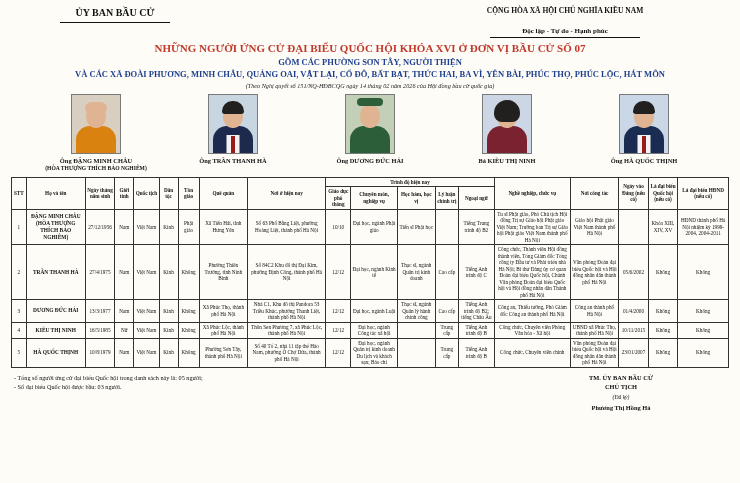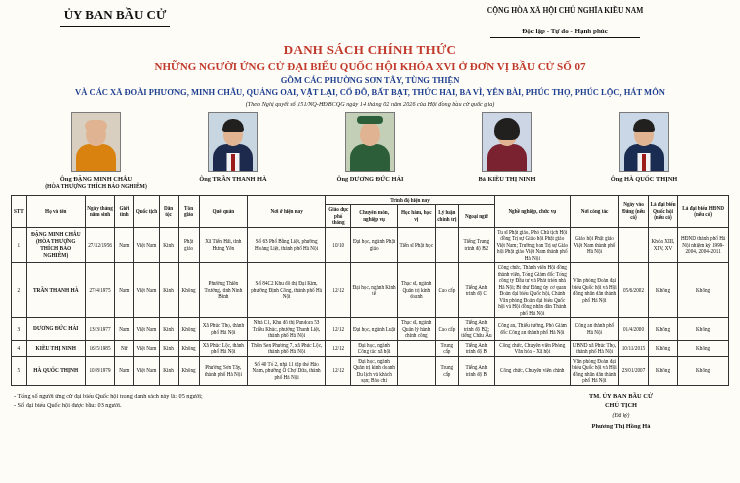--- a/index.html
+++ b/index.html
@@ -11,21 +11,21 @@
     overflow:hidden;
   }
   .page{
     position:relative;
     width:740px;height:483px;
     box-sizing:border-box;
     padding:6px 10px 4px 10px;
   }
   
   .hdr{display:flex;align-items:flex-start;justify-content:space-between;}
-  .hdr-left{width:210px;text-align:center;font-size:13px;font-weight:bold;line-height:1.45;text-transform:uppercase;}
+  .hdr-left{width:210px;text-align:center;font-size:10px;font-weight:bold;line-height:1.45;text-transform:uppercase;}
   .hdr-right{width:330px;text-align:center;font-size:7.5px;font-weight:bold;line-height:1.45;}
   .hdr-right .sub{font-size:7px;font-weight:bold;margin-top:9px;}
   .rule{height:1px;background:#111;margin:1px auto 0 auto;}
   .rule-l{width:110px;}
   .rule-r{width:150px;}
 
   
   .title-block{text-align:center;margin-top:4px;}
   .t1{color:#c0392b;font-size:13px;font-weight:bold;letter-spacing:.3px;}
   .t2{color:#c0392b;font-size:11px;font-weight:bold;margin-top:2px;}
@@ -120,23 +120,22 @@
       <div class="rule rule-l"></div>
     </div>
     <div class="hdr-right">
       <div>CỘNG HÒA XÃ HỘI CHỦ NGHĨA KIỀU NAM</div>
       <div class="sub">Độc lập - Tự do - Hạnh phúc</div>
       <div class="rule rule-r"></div>
     </div>
   </div>
 
   <div class="title-block">
-    <div class="t1">DANH SÁCH CHÍNH THỨC</div>
     <div class="t2">NHỮNG NGƯỜI ỨNG CỬ ĐẠI BIỂU QUỐC HỘI KHÓA XVI Ở ĐƠN VỊ BẦU CỬ SỐ 07</div>
-    <div class="t3">GỒM CÁC PHƯỜNG SƠN TÂY, TÙNG THIỆN</div>
+    <div class="t3">GỒM CÁC PHƯỜNG SƠN TÂY, NGƯỜI THIỆN</div>
     <div class="t4">VÀ CÁC XÃ ĐOÀI PHƯƠNG, MINH CHÂU, QUẢNG OAI, VẬT LẠI, CỔ ĐÔ, BẤT BẠT, THỨC HAI, BA VÌ, YÊN BÀI, PHÚC THỌ, PHÚC LỘC, HÁT MÔN</div>
     <div class="t5">(Theo Nghị quyết số 151/NQ-HĐBCQG ngày 14 tháng 02 năm 2026 của Hội đồng bầu cử quốc gia)</div>
   </div>
 
   <div class="portraits">
 
     <div class="pcell">
       <div class="photo p1">
         <div class="bg"></div>
           <div class="body"></div>

